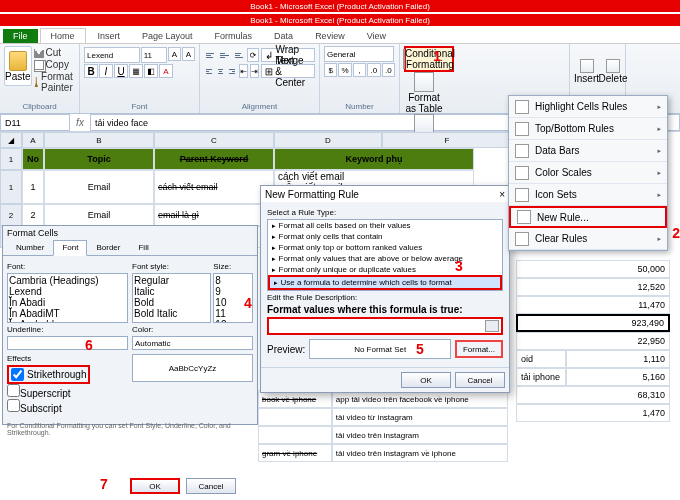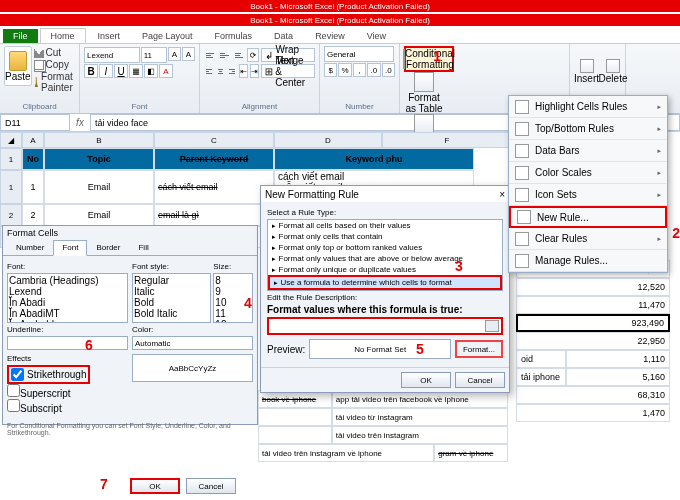--- a/index.html
+++ b/index.html
@@ -42,21 +42,21 @@
 .formula-bar{height:18px;display:flex;border-bottom:1px solid #c8d4e3}
 .namebox{width:70px;border:1px solid #b5c4d8;padding:0 4px;display:flex;align-items:center;font-size:9px}
 .fxlbl{width:20px;display:flex;align-items:center;justify-content:center;font-style:italic;color:#666}
 .fxinput{flex:1;border:1px solid #b5c4d8;padding:0 4px;display:flex;align-items:center;font-size:9px}
 .grid{position:relative}
 .colhdrs{display:flex;height:16px}
 .rowhdr{width:22px;background:#e8edf3;border:1px solid #c8d4e3;display:flex;align-items:center;justify-content:center;font-size:8px}
 .colhdr{background:#e8edf3;border:1px solid #c8d4e3;display:flex;align-items:center;justify-content:center;font-size:8px}
 .gridrow{display:flex;height:22px}
 .cell{border:1px solid #d4dce8;padding:1px 3px;font-size:9px;display:flex;align-items:center;overflow:hidden}
-.hdr-cell{background:#0369a1;font-weight:bold;justify-content:center}
+.hdr-cell{background:#4d7c0f;font-weight:bold;justify-content:center}
 .strike{text-decoration:line-through}
 .cA{width:22px}.cB{width:110px}.cC{width:120px}.cD{width:108px}.cE{width:200px}
 
 .cf-menu{position:absolute;right:12px;top:95px;width:160px;background:#f6f8fa;border:1px solid #9aadc7;box-shadow:2px 2px 6px rgba(0,0,0,.3);z-index:50}
 .cf-item{height:22px;display:flex;align-items:center;padding:1px 6px;gap:6px;font-size:9px;border-bottom:1px solid #e0e6ef}
 .cf-item .arr{margin-left:auto;font-size:7px;color:#666}
 .cf-ico{width:14px;height:14px;border:1px solid #999;background:#fff}
 .cf-new{border:2px solid #e60000}
 .callout2{position:absolute;right:0px;top:225px;color:#e60000;font-size:14px;font-weight:bold;z-index:51}
 
@@ -344,24 +344,20 @@
     </div>
   <div class="cf-item cf-new">
       <div class="cf-ico"></div>
       <span>New Rule...</span>
     </div>
   <div class="cf-item">
       <div class="cf-ico"></div>
       <span>Clear Rules</span>
       <span class="arr">▸</span>
     </div>
-  <div class="cf-item">
-      <div class="cf-ico"></div>
-      <span>Manage Rules...</span>
-    </div>
 </div>
 <div class="callout2">2</div>
 
 <div class="dlg">
   <div class="dlg-title">
       <span>New Formatting Rule</span>
       <span class="dlg-close">×</span>
     </div>
   <div class="dlg-body">
     <div class="dlg-lbl">Select a Rule Type:</div>
@@ -486,16 +482,16 @@
     </div>
   <div class="mrow">
       <div class="mcell a"></div>
       <div class="mcell b">tải video từ instagram</div>
     </div>
   <div class="mrow">
       <div class="mcell a"></div>
       <div class="mcell b">tải video trên instagram</div>
     </div>
   <div class="mrow">
+      <div class="mcell a strike">gram về iphone</div>
       <div class="mcell b">tải video trên instagram về iphone</div>
-      <div class="mcell a strike">gram về iphone</div>
     </div>
 </div>
 
 </body></html>

